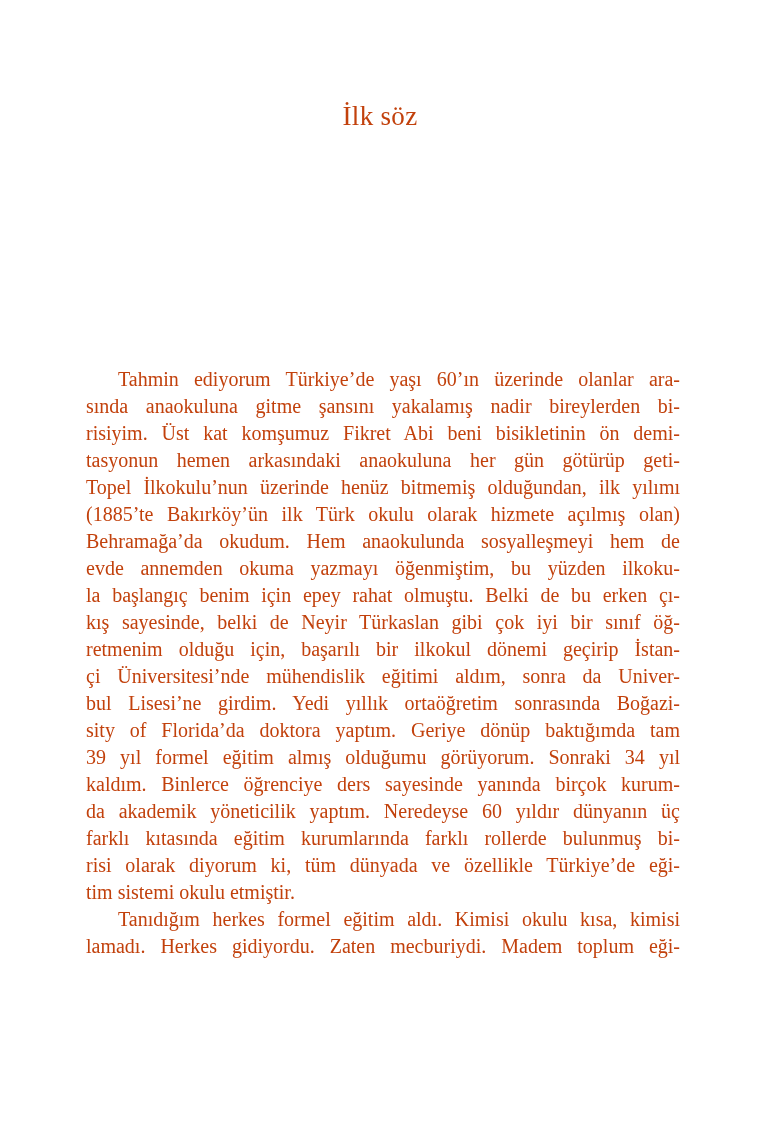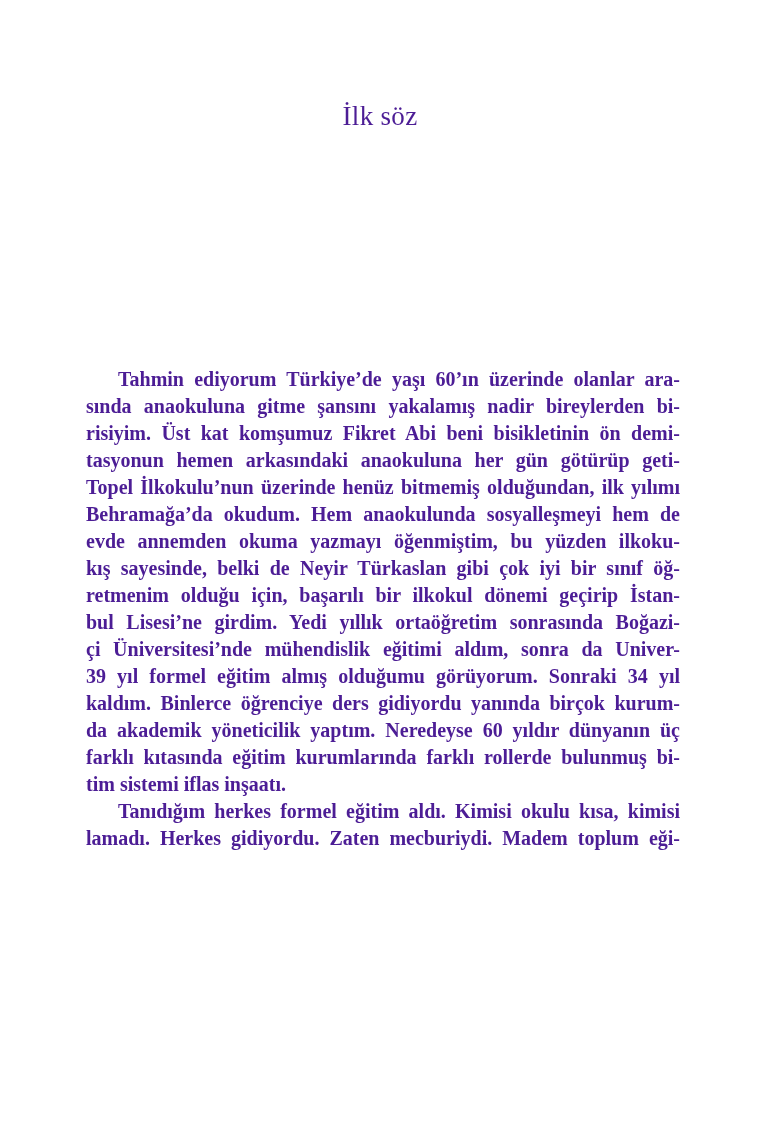--- a/index.html
+++ b/index.html
@@ -33,47 +33,50 @@
     left: 86px;
     width: 594px;
     font-size: 20px;
     line-height: 27px;
   }
   .line {
     height: 27px;
     text-align: justify;
     text-align-last: justify;
     white-space: normal;
-    font-weight: bold;
   }
   .line.indent {
     text-indent: 32px;
   }
   .line.para-end {
     text-align-last: left;
   }
 </style>
 </head>
 <body>
 
-<div class="page" style="background: rgb(255, 255, 255); color: #4c1d95;">
+<div class="page" style="background: rgb(255, 255, 255); color: #c2410c;">
   <h1 class="title">İlk söz</h1>
   <div class="body-text" id="body-text">
       <div class="line indent">Tahmin ediyorum Türkiye’de yaşı 60’ın üzerinde olanlar ara-</div>
       <div class="line">sında anaokuluna gitme şansını yakalamış nadir bireylerden bi-</div>
       <div class="line">risiyim. Üst kat komşumuz Fikret Abi beni bisikletinin ön demi-</div>
       <div class="line">tasyonun hemen arkasındaki anaokuluna her gün götürüp geti-</div>
       <div class="line">Topel İlkokulu’nun üzerinde henüz bitmemiş olduğundan, ilk yılımı</div>
+      <div class="line">(1885’te Bakırköy’ün ilk Türk okulu olarak hizmete açılmış olan)</div>
       <div class="line">Behramağa’da okudum. Hem anaokulunda sosyalleşmeyi hem de</div>
       <div class="line">evde annemden okuma yazmayı öğenmiştim, bu yüzden ilkoku-</div>
+      <div class="line">la başlangıç benim için epey rahat olmuştu. Belki de bu erken çı-</div>
       <div class="line">kış sayesinde, belki de Neyir Türkaslan gibi çok iyi bir sınıf öğ-</div>
       <div class="line">retmenim olduğu için, başarılı bir ilkokul dönemi geçirip İstan-</div>
+      <div class="line">çi Üniversitesi’nde mühendislik eğitimi aldım, sonra da Univer-</div>
       <div class="line">bul Lisesi’ne girdim. Yedi yıllık ortaöğretim sonrasında Boğazi-</div>
-      <div class="line">çi Üniversitesi’nde mühendislik eğitimi aldım, sonra da Univer-</div>
+      <div class="line">sity of Florida’da doktora yaptım. Geriye dönüp baktığımda tam</div>
       <div class="line">39 yıl formel eğitim almış olduğumu görüyorum. Sonraki 34 yıl</div>
-      <div class="line">kaldım. Binlerce öğrenciye ders gidiyordu yanında birçok kurum-</div>
+      <div class="line">kaldım. Binlerce öğrenciye ders sayesinde yanında birçok kurum-</div>
       <div class="line">da akademik yöneticilik yaptım. Neredeyse 60 yıldır dünyanın üç</div>
       <div class="line">farklı kıtasında eğitim kurumlarında farklı rollerde bulunmuş bi-</div>
-      <div class="line para-end">tim sistemi iflas inşaatı.</div>
+      <div class="line">risi olarak diyorum ki, tüm dünyada ve özellikle Türkiye’de eği-</div>
+      <div class="line para-end">tim sistemi okulu etmiştir.</div>
       <div class="line indent">Tanıdığım herkes formel eğitim aldı. Kimisi okulu kısa, kimisi</div>
       <div class="line">lamadı. Herkes gidiyordu. Zaten mecburiydi. Madem toplum eği-</div>
     </div>
 </div>
 
 </body></html>

